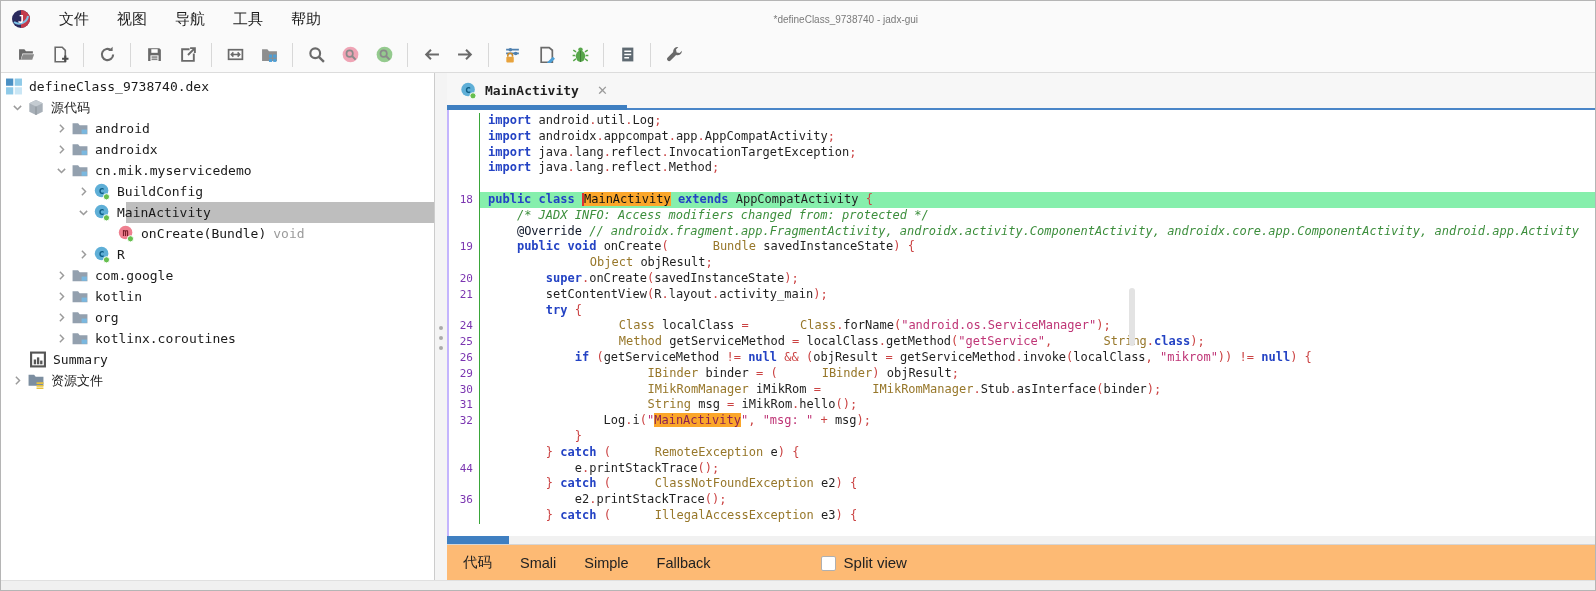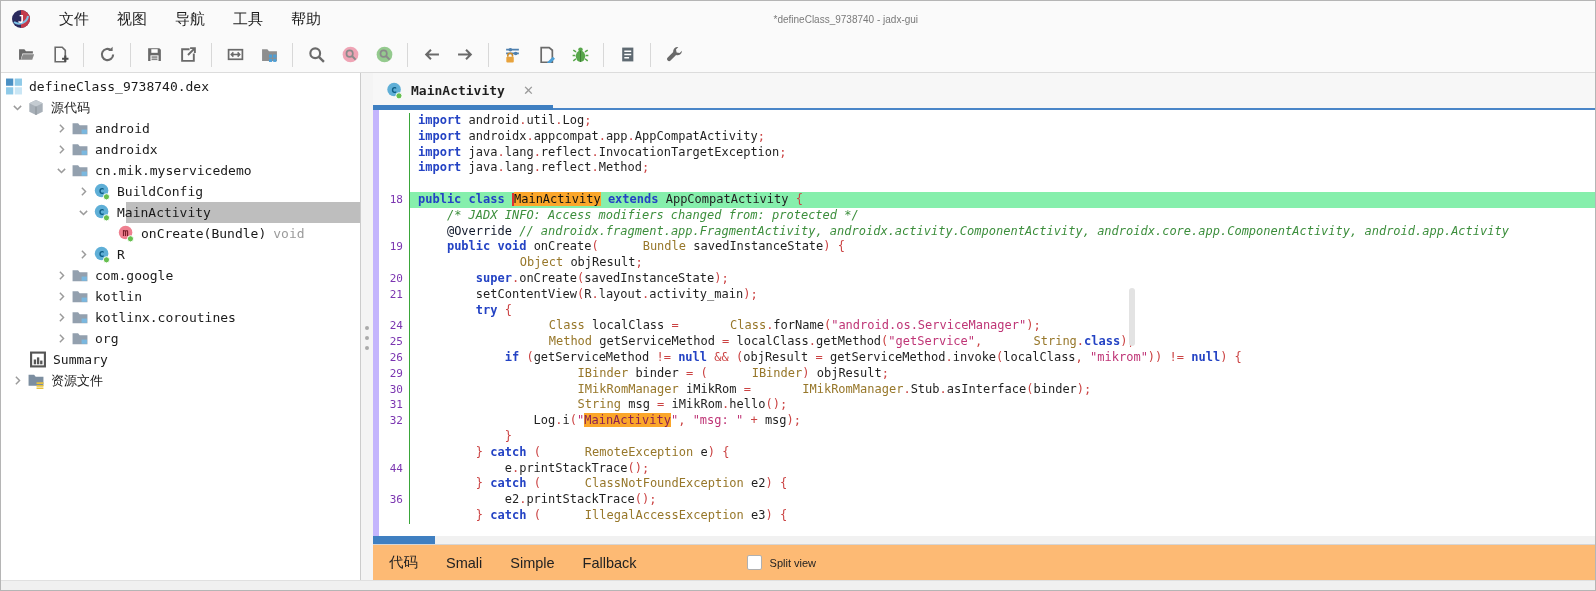--- a/index.html
+++ b/index.html
@@ -13,60 +13,60 @@
   .menuitem{font-size:15px;color:#1f1f1f;padding:0 14px;cursor:default;line-height:36px;}
   .wtitle{position:absolute;left:53%;transform:translateX(-50%);color:#7a7a7a;font-size:10px;white-space:nowrap;}
   
   .toolbar{height:36px;background:#fafafa;border-bottom:1px solid #dcdcdc;display:flex;align-items:center;padding-left:8px;flex:0 0 auto;}
   .tbtn{width:28px;height:27px;margin:0 3px;display:flex;align-items:center;justify-content:center;border-radius:3px;}
   .tbtn .ic{width:17px;height:17px;display:block;}
   .ic svg{width:100%;height:100%;display:block;}
   .tsep{width:1px;height:24px;background:#d8d8d8;margin:0 6px;}
   
   .content{flex:1 1 auto;display:flex;min-height:0;}
-  .tree{width:360px;background:#fff;border-right:1px solid #cccccc;padding-top:3px;overflow:hidden;flex:0 0 auto;}
+  .tree{width:434px;background:#fff;border-right:1px solid #cccccc;padding-top:3px;overflow:hidden;flex:0 0 auto;}
   .trow{height:21px;display:flex;align-items:center;font-family:"DejaVu Sans Mono",monospace;font-size:13px;color:#1a1a1a;white-space:nowrap;}
   .trow.sel{background-image:linear-gradient(90deg, rgba(0,0,0,0) 0 125px, #bebebe 125px 100%);}
   .tpad{flex:0 0 auto;height:1px;}
   .tchev{width:20px;height:14px;flex:0 0 auto;display:flex;align-items:center;justify-content:center;}
   .tchev svg{width:13px;height:13px;}
   .ticn{width:18px;height:17px;margin-right:6px;flex:0 0 auto;}
   .tsuffix{color:#9b9b9b;margin-left:7px;}
   .splitter{width:12px;background:#f4f4f4;flex:0 0 auto;display:flex;flex-direction:column;align-items:center;padding-top:250px;}
   .splitter i{width:4px;height:4px;border-radius:50%;background:#aaa;margin:3px 0;display:block;}
   
   .editor{flex:1 1 auto;display:flex;flex-direction:column;min-width:0;background:#fff;}
   .tabbar{height:37px;background:#f7f7f7;position:relative;display:flex;align-items:center;border-bottom:2px solid #4a86c8;flex:0 0 auto;}
   .tab{display:flex;align-items:center;padding:0 14px 0 13px;height:100%;position:relative;}
   .tab .ticon{width:17px;height:17px;margin-right:8px;}
   .tab .tlabel{font-family:"DejaVu Sans Mono",monospace;font-weight:bold;font-size:13px;color:#1f1f1f;}
   .tab .tclose{margin-left:18px;color:#9a9a9a;font-size:13px;}
   .tab-underline{position:absolute;left:0;bottom:-2px;height:5px;width:180px;background:#3f7fc1;}
-  .codewrap{flex:1 1 auto;overflow:hidden;border-left:6px solid #c4b5fd;padding-top:3px;position:relative;}
+  .codewrap{flex:1 1 auto;overflow:hidden;border-left:2px solid #c4b5fd;padding-top:3px;position:relative;}
   .cl{display:flex;height:15.8px;line-height:15.8px;font-family:"DejaVu Sans Mono",monospace;font-size:12px;white-space:pre;}
   .ln{width:30px;flex:0 0 auto;text-align:right;padding-right:6px;color:#7b35b0;font-size:11px;line-height:15.8px;}
   .lc{flex:1 1 auto;border-left:1px solid #3aa63a;padding-left:8px;min-width:0;}
   .cl.hlline .lc{background:#86efac;}
   .k{color:#2443c4;font-weight:bold;}
   .t{color:#97772a;padding-left:44px;}
   .s{color:#bf3576;}
   .p{color:#cb4343;}
   .c{color:#3c8e3c;font-style:italic;}
   .a{color:#0f172a;}
   .n{color:#1f1f1f;}
   .hl{background:#fba62a;color:#111;}
   .shl{background:#fba62a;color:#8b2252;}
   .caret{display:inline-block;width:2px;height:13px;background:#e03030;vertical-align:text-bottom;}
   .vthumb{position:absolute;right:460px;top:178px;width:6px;height:58px;background:#e3e3e3;border-radius:3px;}
   .hscroll{height:8px;background:#f1f1f1;position:relative;flex:0 0 auto;}
   .hthumb{position:absolute;left:0;top:0;height:8px;width:62px;background:#3f7fc1;}
   .bottombar{height:36px;background:#fdba74;border-top:1px solid #d5d5d5;display:flex;align-items:center;flex:0 0 auto;}
   .btab{font-size:14.5px;color:#222;margin-right:28px;cursor:default;}
   .btab:first-child{margin-left:16px;}
-  .split{display:flex;align-items:center;margin-left:82px;font-size:11px;color:#222;}
+  .split{display:flex;align-items:flex-end;margin-left:82px;font-size:15px;color:#222;}
   .cb{width:15px;height:15px;background:#fff;border:1px solid #b0b0b0;border-radius:2px;margin-right:8px;display:inline-block;}
   .footer{height:10px;background:#f0f0f0;border-top:1px solid #e0e0e0;flex:0 0 auto;}
 </style>
 </head>
 <body>
 
 <div class="win">
   <div class="menubar">
     <span class="logo">
         <svg viewBox="0 0 20 20">
@@ -416,36 +416,36 @@
             <svg viewBox="0 0 16 16">
               <path d="M6 3.5L10.5 8 6 12.5" fill="none" stroke="#9b9b9b" stroke-width="1.8"></path>
             </svg>
           </span>
           <span class="ic ticn">
             <svg viewBox="0 0 16 16">
               <path d="M1 3h5.2l1.5 2H15v8.5H1z" fill="#93a0ae"></path>
               <rect x="9.5" y="9" width="5" height="4" fill="#7ab8e0"></rect>
             </svg>
           </span>
+          <span>org</span>
+        </div>
+        <div class="trow">
+          <span class="tpad" style="width: 50px;"></span>
+          <span class="tchev">
+            <svg viewBox="0 0 16 16">
+              <path d="M6 3.5L10.5 8 6 12.5" fill="none" stroke="#9b9b9b" stroke-width="1.8"></path>
+            </svg>
+          </span>
+          <span class="ic ticn">
+            <svg viewBox="0 0 16 16">
+              <path d="M1 3h5.2l1.5 2H15v8.5H1z" fill="#93a0ae"></path>
+              <rect x="9.5" y="9" width="5" height="4" fill="#7ab8e0"></rect>
+            </svg>
+          </span>
           <span>kotlinx.coroutines</span>
-        </div>
-        <div class="trow">
-          <span class="tpad" style="width: 50px;"></span>
-          <span class="tchev">
-            <svg viewBox="0 0 16 16">
-              <path d="M6 3.5L10.5 8 6 12.5" fill="none" stroke="#9b9b9b" stroke-width="1.8"></path>
-            </svg>
-          </span>
-          <span class="ic ticn">
-            <svg viewBox="0 0 16 16">
-              <path d="M1 3h5.2l1.5 2H15v8.5H1z" fill="#93a0ae"></path>
-              <rect x="9.5" y="9" width="5" height="4" fill="#7ab8e0"></rect>
-            </svg>
-          </span>
-          <span>org</span>
         </div>
         <div class="trow">
           <span class="tpad" style="width: 28px;"></span>
           <span class="ic ticn">
             <svg viewBox="0 0 16 16">
               <rect x="1.5" y="1.5" width="13" height="13" fill="#fff" stroke="#555" stroke-width="2"></rect>
               <rect x="4" y="8" width="2.2" height="4.5" fill="#555"></rect>
               <rect x="7" y="6" width="2.2" height="6.5" fill="#555"></rect>
               <rect x="10" y="9" width="2.2" height="3.5" fill="#555"></rect>
             </svg>

